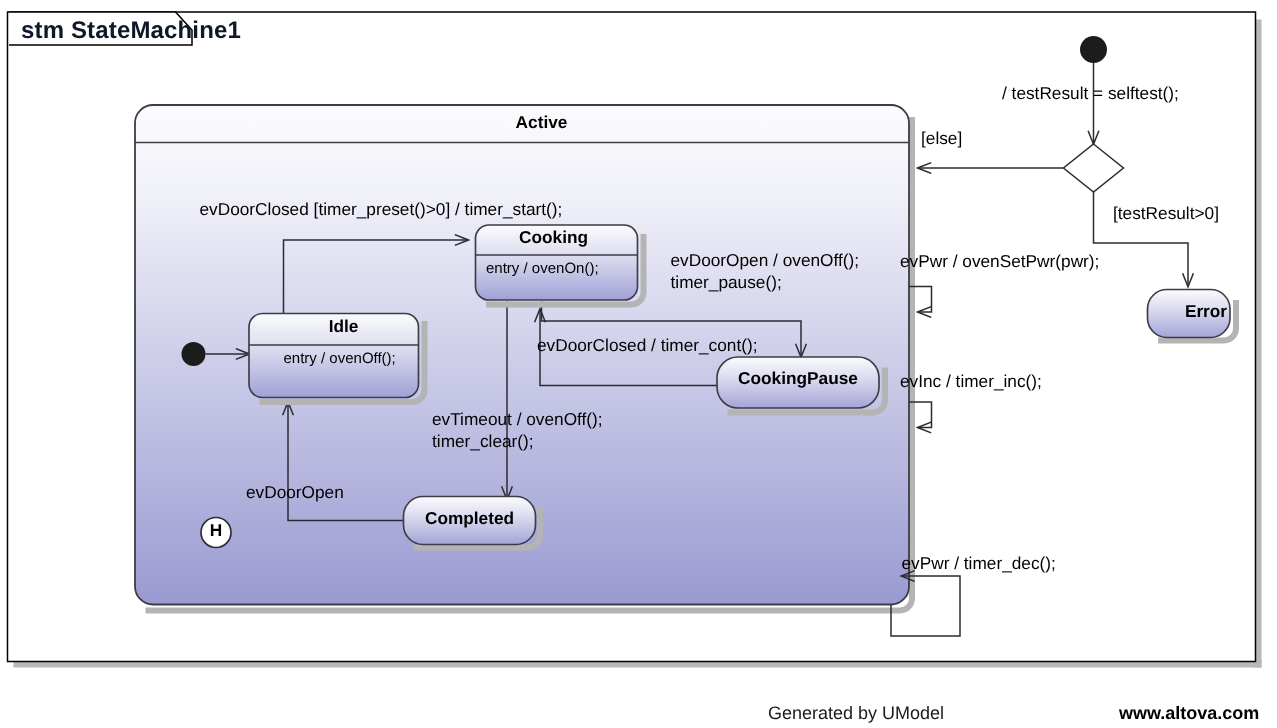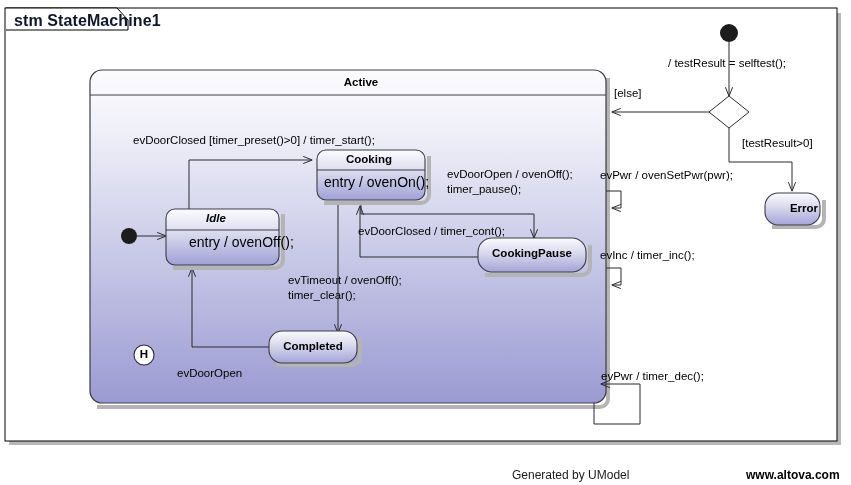--- a/index.html
+++ b/index.html
@@ -45,21 +45,21 @@
     position: absolute;
     font-size: 11.5px;
     font-weight: bold;
     color: #000000;
     white-space: nowrap;
     z-index: 5;
     text-align: center;
   }
   .state-body {
     position: absolute;
-    font-size: 14px;
+    font-size: 10px;
     color: #000000;
     white-space: nowrap;
     z-index: 5;
     text-align: center;
   }
   .footer {
     position: absolute;
     font-size: 12px;
     color: #1a1a1a;
     white-space: nowrap;
@@ -195,21 +195,21 @@
 
   <g>
     <path d="M594,403 L594,424 L640,424 L640,384 L601,384" fill="none" stroke="#2b2b33" stroke-width="1" marker-end="url(#arrow)"></path>
   </g>
 </svg>
 
 <div class="frame-label">stm StateMachine1</div>
 
 <div class="state-name" style="left:90px; top:76px; width:516px;margin-left:13px;">Active</div>
 
-<div class="state-name" style="left:166px; top:212px; width:100px;font-style:italic;">Idle</div>
+<div class="state-name" style="left:179px; top:212px; width:100px;">Idle</div>
 <div class="state-body" style="left:189px; top:234px;">entry / ovenOff();</div>
 
 <div class="state-name" style="left:317px; top:153px; width:104px;">Cooking</div>
 <div class="state-body" style="left:324px; top:174px;">entry / ovenOn();</div>
 
 <div class="state-name" style="left:478px; top:247px; width:108px;">CookingPause</div>
 
 <div class="state-name" style="left:269px; top:340px; width:88px;">Completed</div>
 
 <div class="state-name" style="left:765px; top:202px; width:78px;">Error</div>
@@ -225,21 +225,21 @@
 <div class="lbl" style="left:133px; top:133px;">evDoorClosed [timer_preset()&gt;0] / timer_start();</div>
 
 <div class="lbl" style="left:447px; top:167px;">evDoorOpen / ovenOff();</div>
 <div class="lbl" style="left:447px; top:182px;">timer_pause();</div>
 
 <div class="lbl" style="left:358px; top:224px;">evDoorClosed / timer_cont();</div>
 
 <div class="lbl" style="left:288px; top:273px;">evTimeout / ovenOff();</div>
 <div class="lbl" style="left:288px; top:288px;">timer_clear();</div>
 
-<div class="lbl" style="left:177px; top:322px;margin-top:44px;">evDoorOpen</div>
+<div class="lbl" style="left:164px; top:322px;">evDoorOpen</div>
 
 <div class="lbl" style="left:600px; top:168px;">evPwr / ovenSetPwr(pwr);</div>
 
 <div class="lbl" style="left:600px; top:248px;">evInc / timer_inc();</div>
 
 <div class="lbl" style="left:601px; top:369px;">evPwr / timer_dec();</div>
 
 <div class="footer" style="left:512px; top:468px;">Generated by UModel</div>
 <div class="footer brand" style="left:746px; top:468px;">www.altova.com</div>
 

